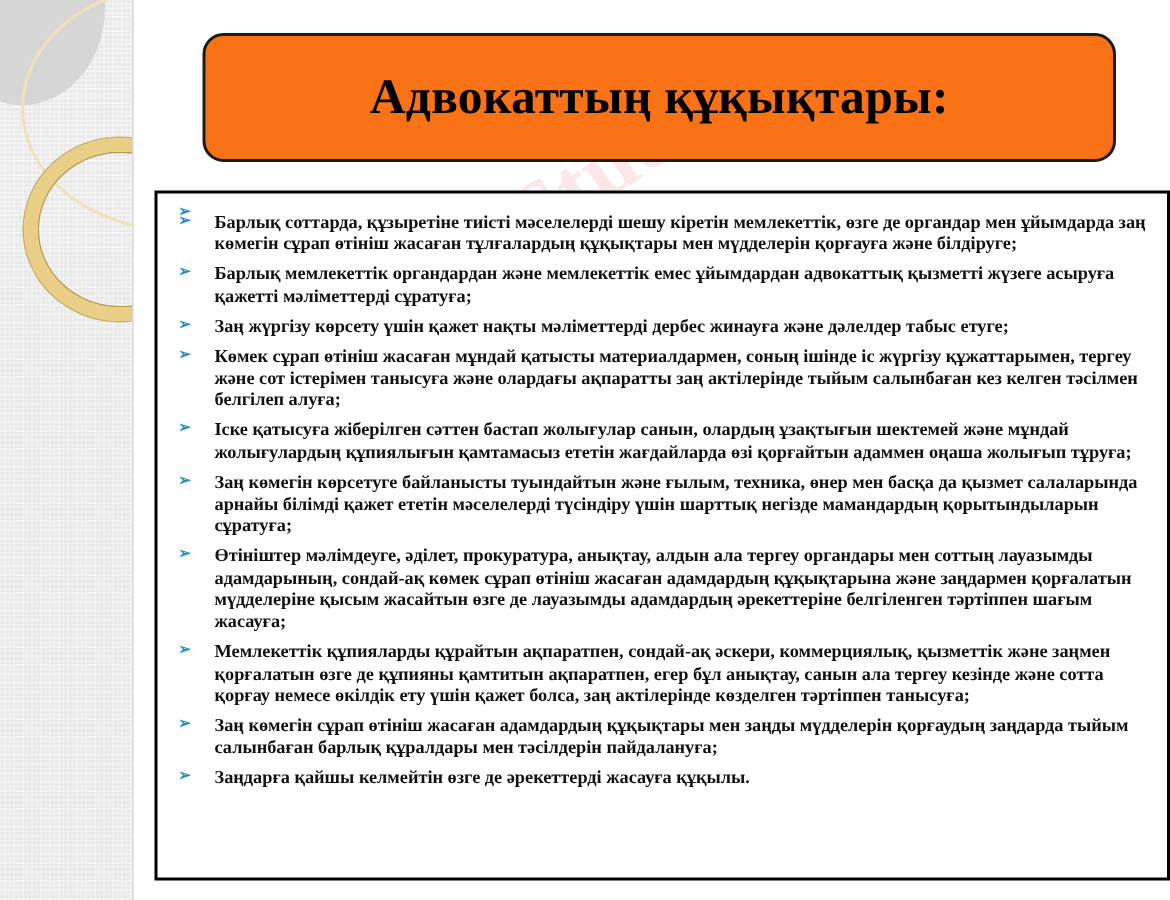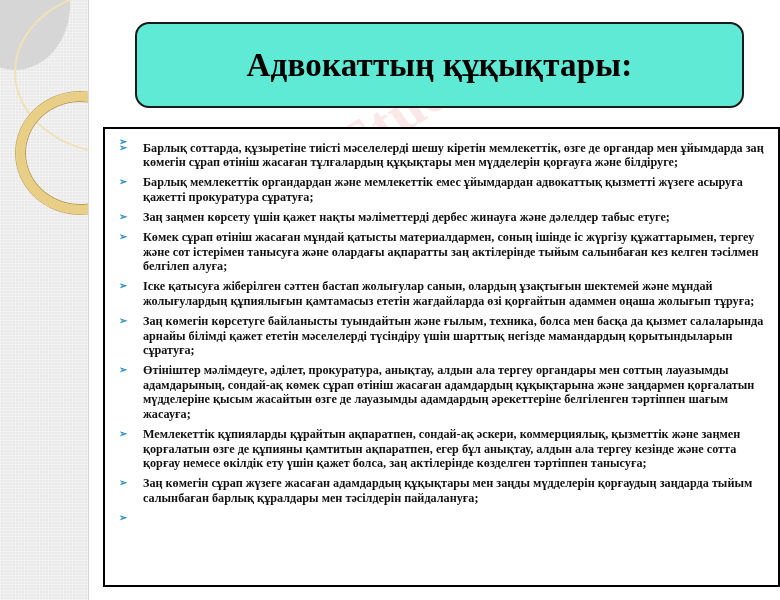--- a/index.html
+++ b/index.html
@@ -25,21 +25,21 @@
     position:absolute; left:14px; top:-10px; width:200px; height:160px;
     border-radius:50%; border:2px solid #efe2b8;
   }
   .deco-gold-ring {
     position:absolute; left:16px; top:92px; width:110px; height:104px;
     border-radius:50%; border:9px solid #e9cf85;
     box-shadow: inset 0 0 0 1px #b89a4a, 0 0 0 1px #c9ae63;
   }
   .title-box {
     position:absolute; left:135px; top:22px; width:605px; height:82px;
-    border:2px solid #1a1a1a; border-radius:14px; background:#5eead4;
+    border:2px solid #1a1a1a; border-radius:14px; background:#f97316;
     display:flex; align-items:center; justify-content:center;
   }
   .title-text {
     font-family:"Liberation Serif", serif; font-weight:bold;
     font-size:33px; color:#000000; letter-spacing:0.2px;
   }
   .content-box {
     position:absolute; left:103px; top:127px; width:673px; height:456px;
     border:2px solid #000000; background:#ffffff; overflow:visible;
   }
@@ -75,23 +75,23 @@
 <div class="watermark" style="left:200px; top:430px; font-size:64px;">Stud.kz</div>
 
 <div class="title-box">
   <span class="title-text">Адвокаттың құқықтары:</span>
 </div>
 
 <div class="content-box">
   <ul class="rights" id="rights-list">
     <li><span class="bullet" style="color: rgb(42, 143, 192);">➢</span></li>
     <li><span class="bullet" style="color: rgb(42, 143, 192);">➢</span><span>Барлық соттарда, құзыретіне тиісті мәселелерді шешу кіретін мемлекеттік, өзге де органдар мен ұйымдарда заң көмегін сұрап өтініш жасаған тұлғалардың құқықтары мен мүдделерін қорғауға және білдіруге;</span></li>
-    <li><span class="bullet" style="color: rgb(42, 143, 192);">➢</span><span>Барлық мемлекеттік органдардан және мемлекеттік емес ұйымдардан адвокаттық қызметті жүзеге асыруға қажетті прокуратура сұратуға;</span></li>
-    <li><span class="bullet" style="color: rgb(42, 143, 192);">➢</span><span>Заң заңмен көрсету үшін қажет нақты мәліметтерді дербес жинауға және дәлелдер табыс етуге;</span></li>
+    <li><span class="bullet" style="color: rgb(42, 143, 192);">➢</span><span>Барлық мемлекеттік органдардан және мемлекеттік емес ұйымдардан адвокаттық қызметті жүзеге асыруға қажетті мәліметтерді сұратуға;</span></li>
+    <li><span class="bullet" style="color: rgb(42, 143, 192);">➢</span><span>Заң жүргізу көрсету үшін қажет нақты мәліметтерді дербес жинауға және дәлелдер табыс етуге;</span></li>
     <li><span class="bullet" style="color: rgb(42, 143, 192);">➢</span><span>Көмек сұрап өтініш жасаған мұндай қатысты материалдармен, соның ішінде іс жүргізу құжаттарымен, тергеу және сот істерімен танысуға және олардағы ақпаратты заң актілерінде тыйым салынбаған кез келген тәсілмен белгілеп алуға;</span></li>
     <li><span class="bullet" style="color: rgb(42, 143, 192);">➢</span><span>Іске қатысуға жіберілген сәттен бастап жолығулар санын, олардың ұзақтығын шектемей және мұндай жолығулардың құпиялығын қамтамасыз ететін жағдайларда өзі қорғайтын адаммен оңаша жолығып тұруға;</span></li>
-    <li><span class="bullet" style="color: rgb(42, 143, 192);">➢</span><span>Заң көмегін көрсетуге байланысты туындайтын және ғылым, техника, болса мен басқа да қызмет салаларында арнайы білімді қажет ететін мәселелерді түсіндіру үшін шарттық негізде мамандардың қорытындыларын сұратуға;</span></li>
+    <li><span class="bullet" style="color: rgb(42, 143, 192);">➢</span><span>Заң көмегін көрсетуге байланысты туындайтын және ғылым, техника, өнер мен басқа да қызмет салаларында арнайы білімді қажет ететін мәселелерді түсіндіру үшін шарттық негізде мамандардың қорытындыларын сұратуға;</span></li>
     <li><span class="bullet" style="color: rgb(42, 143, 192);">➢</span><span>Өтініштер мәлімдеуге, әділет, прокуратура, анықтау, алдын ала тергеу органдары мен соттың лауазымды адамдарының, сондай-ақ көмек сұрап өтініш жасаған адамдардың құқықтарына және заңдармен қорғалатын мүдделеріне қысым жасайтын өзге де лауазымды адамдардың әрекеттеріне белгіленген тәртіппен шағым жасауға;</span></li>
-    <li><span class="bullet" style="color: rgb(42, 143, 192);">➢</span><span>Мемлекеттік құпияларды құрайтын ақпаратпен, сондай-ақ әскери, коммерциялық, қызметтік және заңмен қорғалатын өзге де құпияны қамтитын ақпаратпен, егер бұл анықтау, алдын ала тергеу кезінде және сотта қорғау немесе өкілдік ету үшін қажет болса, заң актілерінде көзделген тәртіппен танысуға;</span></li>
-    <li><span class="bullet" style="color: rgb(42, 143, 192);">➢</span><span>Заң көмегін сұрап жүзеге жасаған адамдардың құқықтары мен заңды мүдделерін қорғаудың заңдарда тыйым салынбаған барлық құралдары мен тәсілдерін пайдалануға;</span></li>
-    <li><span class="bullet" style="color: rgb(42, 143, 192);">➢</span></li>
+    <li><span class="bullet" style="color: rgb(42, 143, 192);">➢</span><span>Мемлекеттік құпияларды құрайтын ақпаратпен, сондай-ақ әскери, коммерциялық, қызметтік және заңмен қорғалатын өзге де құпияны қамтитын ақпаратпен, егер бұл анықтау, санын ала тергеу кезінде және сотта қорғау немесе өкілдік ету үшін қажет болса, заң актілерінде көзделген тәртіппен танысуға;</span></li>
+    <li><span class="bullet" style="color: rgb(42, 143, 192);">➢</span><span>Заң көмегін сұрап өтініш жасаған адамдардың құқықтары мен заңды мүдделерін қорғаудың заңдарда тыйым салынбаған барлық құралдары мен тәсілдерін пайдалануға;</span></li>
+    <li><span class="bullet" style="color: rgb(42, 143, 192);">➢</span><span>Заңдарға қайшы келмейтін өзге де әрекеттерді жасауға құқылы.</span></li>
   </ul>
 </div>
 
 </body></html>

